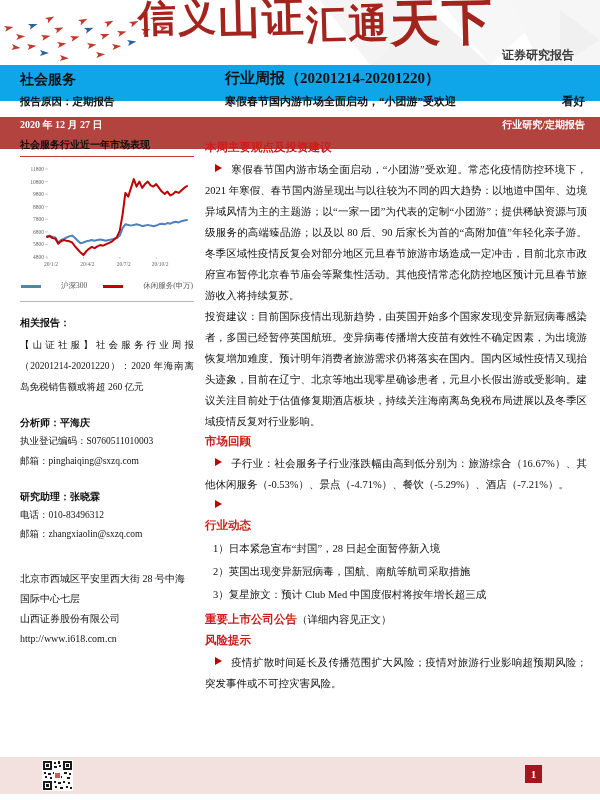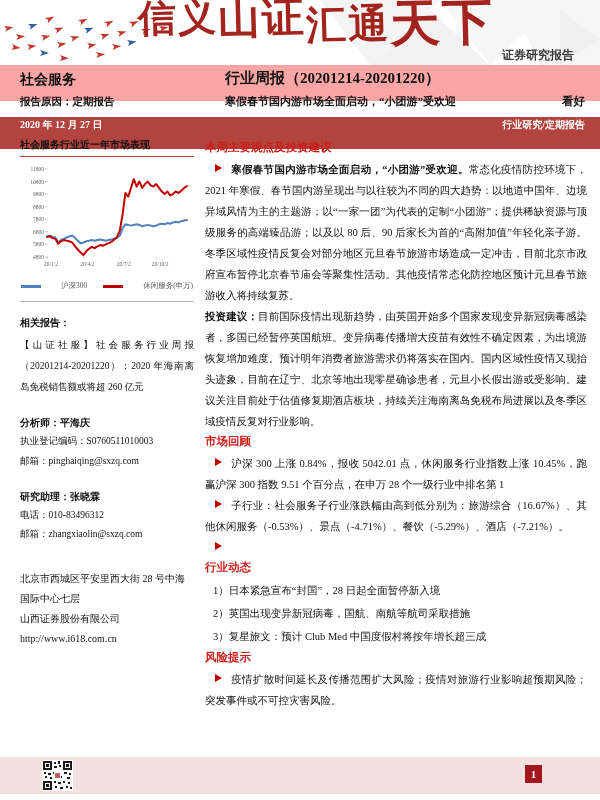--- a/index.html
+++ b/index.html
@@ -11,21 +11,21 @@
   .flock{position:absolute;left:0;top:0;}
   .brand{position:absolute;left:138px;top:-6px;width:420px;white-space:nowrap;
          color:#a3241c;font-weight:bold;transform:rotate(-1.5deg);letter-spacing:2px;line-height:1;}
   .brand .b1{font-size:38px;}
   .brand .b2{font-size:42px;vertical-align:-4px;}
   .brand .b3{font-size:40px;vertical-align:-12px;}
   .brand .b4{font-size:50px;vertical-align:-16px;}
   .report-type{position:absolute;right:26px;top:47px;font-size:12px;font-weight:bold;color:#3a3a3a;
                font-family:"Liberation Sans","DejaVu Sans",sans-serif;}
   
-  .band-pink{position:absolute;left:0;top:65px;width:600px;height:36px;background:#fca5a5;}
+  .band-pink{position:absolute;left:0;top:65px;width:600px;height:36px;background:#0ea5e9;}
   .bp-left{position:absolute;left:20px;top:4px;width:180px;}
   .sector{font-size:14px;font-weight:bold;margin:2px 0 6px;}
   .reason{font-size:10.5px;font-weight:bold;}
   .bp-right{position:absolute;left:225px;top:2px;width:360px;}
   .rtitle{font-size:15px;font-weight:bold;margin:2px 0 6px;}
   .rsub-row{display:flex;justify-content:space-between;align-items:baseline;}
   .rsub{font-size:11px;font-weight:bold;}
   .rating{font-size:11.5px;font-weight:bold;}
   .band-red{position:absolute;left:0;top:117px;width:600px;height:32px;background:#b2433e;color:#fff;}
   .band-red .dt{position:absolute;left:20px;top:1px;font-size:10px;font-weight:bold;}
@@ -47,21 +47,21 @@
   .contact-line{font-size:9.5px;line-height:2.1;}
   .addr{margin-top:24px;font-size:10px;line-height:2.0;}
   .addr .url{color:#111;text-decoration:none;}
   
   .main{position:absolute;left:205px;top:138px;width:382px;}
   .sec-h{color:#cb1e1a;font-weight:bold;font-size:11.5px;margin:2px 0 4px;}
   .body-p{font-size:10.5px;line-height:21px;text-align:justify;margin:0;}
   .tri{display:inline-block;width:0;height:0;border-left:7px solid #c00000;
        border-top:4px solid transparent;border-bottom:4px solid transparent;
        margin:0 9px 1px 10px;}
-  .lead{font-weight:bold;}
+  .lead{font-weight:normal;}
   .numline{font-size:10.5px;line-height:23px;margin-left:8px;}
   .inline-h{font-size:11.5px;line-height:23px;margin:2px 0;}
   .inline-h .suffix{color:#111;font-weight:normal;font-size:10.5px;}
   
   .footer{position:absolute;left:0;top:757px;width:600px;height:37px;background:#f3e1e0;}
   .qr{position:absolute;left:42px;top:3px;}
   .disclaimer{position:absolute;left:250px;top:9px;font-size:11.5px;font-weight:bold;
               font-style:italic;color:#c0201c;letter-spacing:1px;}
   .page-badge{position:absolute;right:58px;top:8px;width:17px;height:18px;background:#a2161d;
               color:#fff;font-size:11px;font-weight:bold;display:flex;align-items:center;justify-content:center;}
@@ -202,31 +202,31 @@
 
   <div class="main">
     <div class="sec-h">本周主要观点及投资建议</div>
 
     <p class="body-p"><span class="tri"></span><span class="lead">寒假春节国内游市场全面启动，“小团游”受欢迎。</span><span>常态化疫情防控环境下，2021 年寒假、春节国内游呈现出与以往较为不同的四大趋势：以地道中国年、边境异域风情为主的主题游；以“一家一团”为代表的定制“小团游”；提供稀缺资源与顶级服务的高端臻品游；以及以 80 后、90 后家长为首的“高附加值”年轻化亲子游。冬季区域性疫情反复会对部分地区元旦春节旅游市场造成一定冲击，目前北京市政府宣布暂停北京春节庙会等聚集性活动。其他疫情常态化防控地区预计元旦春节旅游收入将持续复苏。</span></p>
 
     <p class="body-p"><span class="lead">投资建议：</span><span>目前国际疫情出现新趋势，由英国开始多个国家发现变异新冠病毒感染者，多国已经暂停英国航班。变异病毒传播增大疫苗有效性不确定因素，为出境游恢复增加难度。预计明年消费者旅游需求仍将落实在国内。国内区域性疫情又现抬头迹象，目前在辽宁、北京等地出现零星确诊患者，元旦小长假出游或受影响。建议关注目前处于估值修复期酒店板块，持续关注海南离岛免税布局进展以及冬季区域疫情反复对行业影响。</span></p>
 
     <div class="sec-h">市场回顾</div>
 
-    <p class="body-p"><span class="tri"></span><span>沪深 300 上涨 0.84%，报收 5042.01 点，休闲服务行业指数上涨 10.45%，跑赢沪深 300 指数 9.51 个百分点，在申万 28 个一级行业中排名第 1</span></p>
 
     <p class="body-p"><span class="tri"></span><span>子行业：社会服务子行业涨跌幅由高到低分别为：旅游综合（16.67%）、其他休闲服务（-0.53%）、景点（-4.71%）、餐饮（-5.29%）、酒店（-7.21%）。</span></p>
 
     <p class="body-p"><span class="tri"></span></p>
 
     <div class="sec-h">行业动态</div>
     <div class="numline">1）日本紧急宣布“封国”，28 日起全面暂停新入境</div>
     <div class="numline">2）英国出现变异新冠病毒，国航、南航等航司采取措施</div>
     <div class="numline">3）复星旅文：预计 Club Med 中国度假村将按年增长超三成</div>
 
+    <div class="inline-h"><span class="sec-h" style="display:inline;">重要上市公司公告</span><span class="suffix">（详细内容见正文）</span></div>
 
     <div class="sec-h">风险提示</div>
     <p class="body-p"><span class="tri"></span><span>疫情扩散时间延长及传播范围扩大风险；疫情对旅游行业影响超预期风险；突发事件或不可控灾害风险。</span></p>
   </div>
 
   <div class="footer">
     <svg class="qr" width="31" height="31" viewBox="0 0 31 31">
       <rect x="0" y="0" width="31" height="31" fill="#fff"></rect>
       <g fill="#1a1a1a">
         <rect x="1" y="1" width="9" height="9"></rect>

